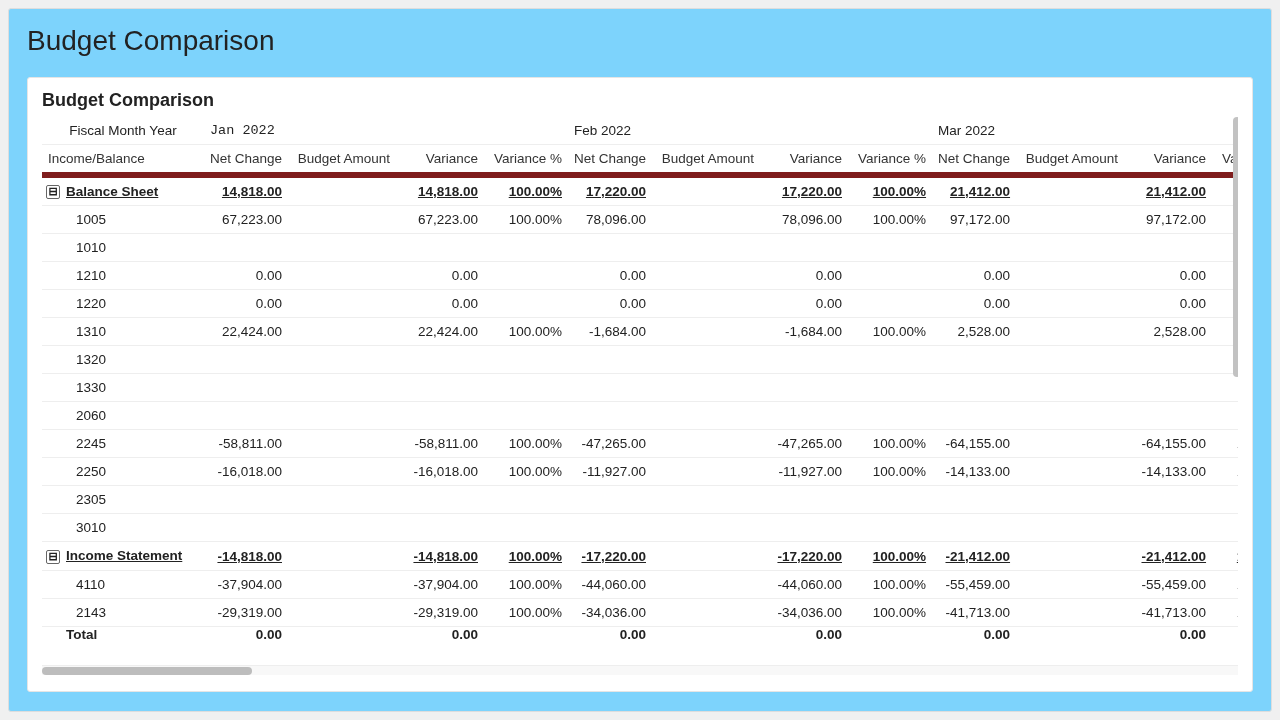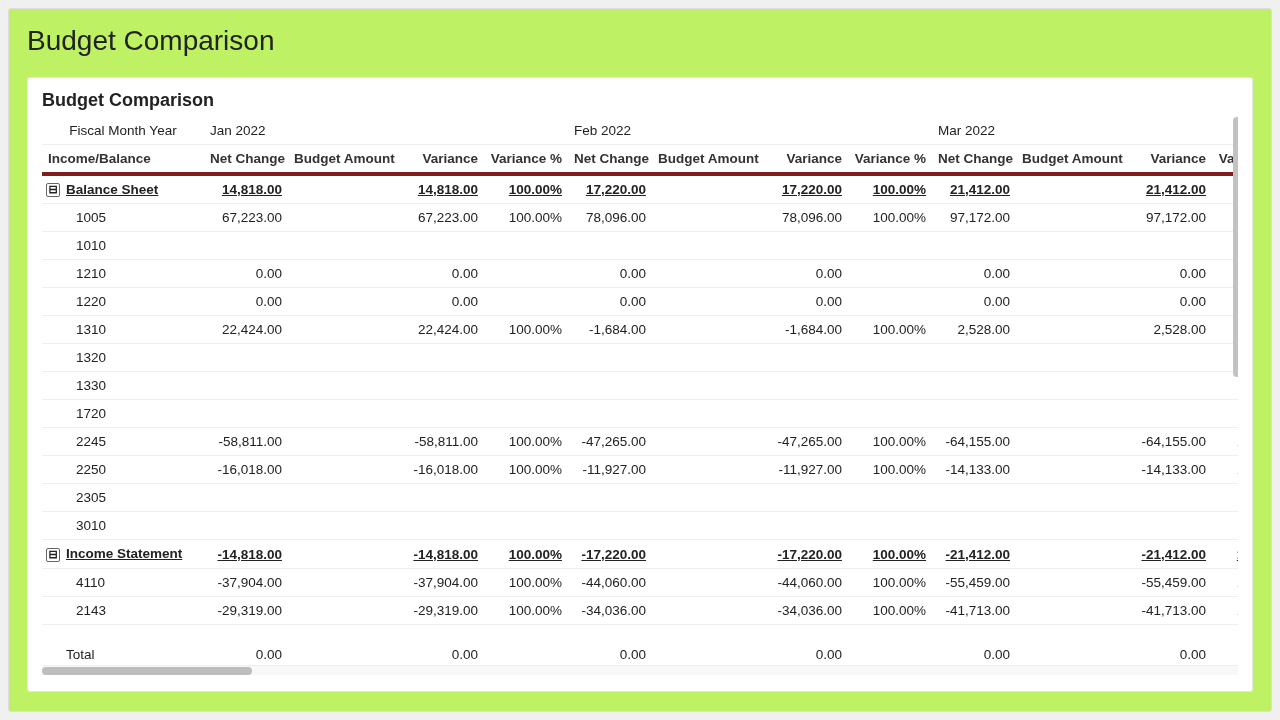--- a/index.html
+++ b/index.html
@@ -1,36 +1,36 @@
 <!DOCTYPE html>
 <html><head>
 <meta charset="utf-8">
 <style>
 * { box-sizing: border-box; margin: 0; padding: 0; }
 body { font-family: "Segoe UI", Arial, sans-serif; background: #f0f0f0; padding: 8px; color: #222; }
-.page { background: #bef264; border: 1px solid #ddd; border-radius: 3px; padding: 14px 18px; width: 1264px; height: 704px; margin: 0 auto; }
+.page { background: #7dd3fc; border: 1px solid #ddd; border-radius: 3px; padding: 14px 18px; width: 1264px; height: 704px; margin: 0 auto; }
 .titlebar { display: flex; justify-content: space-between; align-items: center; margin-bottom: 18px; padding: 2px 0; }
 .page-title { font-size: 28px; font-weight: 400; color: #222; }
 .company-info { font-size: 13px; color: #555; }
 .card { background: #fff; border: 1px solid #e5e5e5; border-radius: 3px; padding: 12px 14px 6px 14px; }
 .card-title { font-size: 18px; font-weight: 600; margin-bottom: 6px; }
 .scroll-wrap { position: relative; height: 568px; overflow: hidden; }
 .tbl-scroll { overflow: auto; height: 548px; }
 table { border-collapse: collapse; width: 1180px; table-layout: fixed; }
 th, td { padding: 6px 6px; font-size: 13.5px; white-space: nowrap; overflow: hidden; }
 thead tr.h1 th { font-weight: 400; text-align: center; border-bottom: 1px solid #eee; }
-thead tr.h2 th { font-weight: 700; text-align: right; border-bottom: 4px solid #7f1d1d; color: #333; }
+thead tr.h2 th { font-weight: 400; text-align: right; border-bottom: 6px solid #7f1d1d; color: #333; }
 thead tr.h2 th.first { text-align: left; }
 tbody td { border-bottom: 1px solid #eee; text-align: right; }
 tbody td.first { text-align: left; padding-left: 34px; }
 tbody tr.section td { font-weight: 700; text-decoration: underline; }
 tbody tr.section td.first { padding-left: 4px; }
 .expander { display: inline-block; width: 14px; height: 14px; border: 1px solid #666; border-radius: 2px; text-align: center; line-height: 11px; font-size: 11px; margin-right: 6px; vertical-align: middle; cursor: pointer; }
 .total-row { border-top: 1px solid #ccc; }
-.total-row td { font-weight: 400; border-bottom: none; padding-top: 22px; }
+.total-row td { font-weight: 700; border-bottom: none; padding-top: 0; }
 .total-row td.first { padding-left: 24px; text-align: left; }
 .hscroll-track { height: 10px; background: #f8f8f8; position: relative; border-top: 1px solid #eee; }
 .hscroll-thumb { position: absolute; height: 8px; top: 1px; left: 0; width: 210px; background: #bdbdbd; border-radius: 4px; }
 .vscroll { position: absolute; top: 0; right: -4px; bottom: 20px; width: 10px; }
 .vscroll-thumb { position: absolute; width: 8px; left: 1px; top: 0; height: 260px; background: #c2c2c2; border-radius: 4px; }
 col.cib { width: 162px; }
 col.cnc { width: 84px; }
 col.cba { width: 108px; }
 col.cv  { width: 88px; }
 col.cvp { width: 84px; }
@@ -61,21 +61,21 @@
               <col class="cvp">
             <col class="cnc">
               <col class="cba">
               <col class="cv">
               <col class="cvp">
 
           </colgroup>
           <thead>
             <tr class="h1">
               <th class="first">Fiscal Month Year</th>
-              <th colspan="4" style="text-align:left;">Jan 2022</th>
+              <th colspan="4" style="text-align:left;font-family:Liberation Mono, monospace;">Jan 2022</th>
               <th colspan="4" style="text-align:left;margin-top:28px;">Feb 2022</th>
               <th colspan="4" style="text-align:left;">Mar 2022</th>
 
             </tr>
             <tr class="h2">
               <th class="first">Income/Balance</th>
               <th>Net Change</th>
               <th>Budget Amount</th>
               <th>Variance</th>
               <th>Variance %</th>
@@ -205,21 +205,21 @@
                 <td></td>
                 <td></td>
                 <td></td>
                 <td></td>
                 <td></td>
                 <td></td>
                 <td></td>
                 <td></td>
               </tr>
               <tr>
-                <td class="first"><span>1720</span></td>
+                <td class="first"><span>2060</span></td>
                 <td></td>
                 <td></td>
                 <td></td>
                 <td></td>
                 <td></td>
                 <td></td>
                 <td></td>
                 <td></td>
                 <td></td>
                 <td></td>

